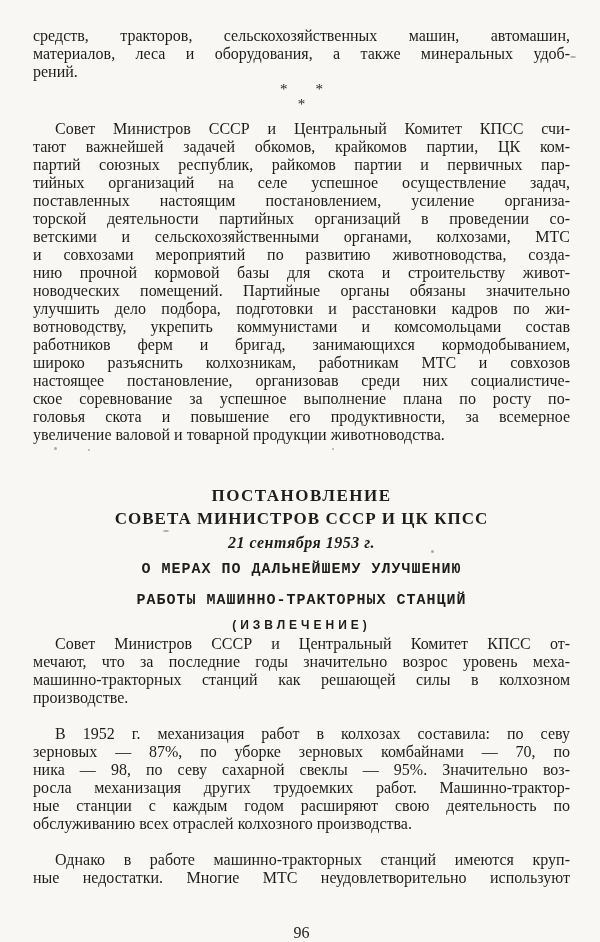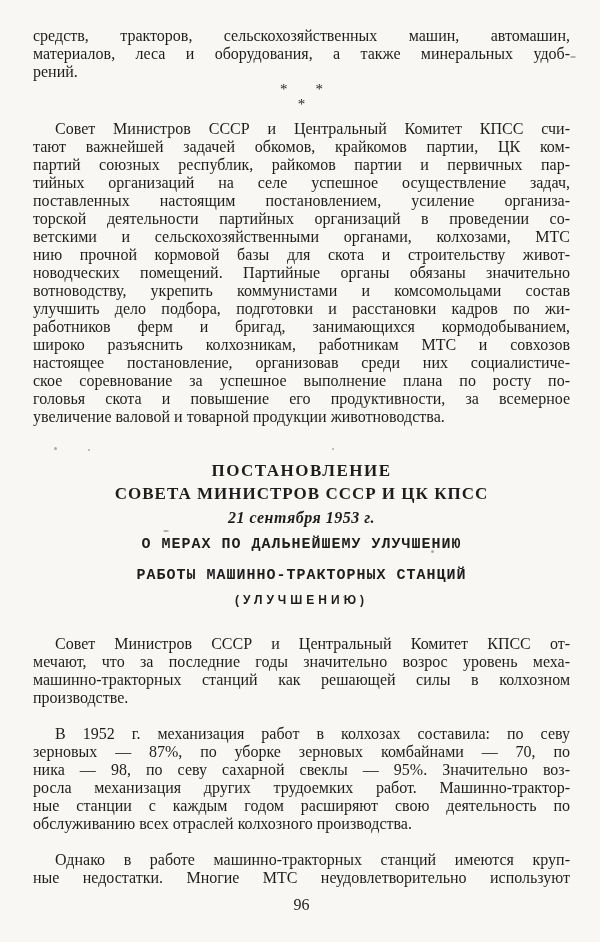--- a/index.html
+++ b/index.html
@@ -71,39 +71,40 @@
   </div>
 
   <section class="col para" style="top:120px">
     <div class="line just ind">Совет Министров СССР и Центральный Комитет КПСС счи-</div>
     <div class="line just">тают важнейшей задачей обкомов, крайкомов партии, ЦК ком-</div>
     <div class="line just">партий союзных республик, райкомов партии и первичных пар-</div>
     <div class="line just">тийных организаций на селе успешное осуществление задач,</div>
     <div class="line just">поставленных настоящим постановлением, усиление организа-</div>
     <div class="line just">торской деятельности партийных организаций в проведении со-</div>
     <div class="line just">ветскими и сельскохозяйственными органами, колхозами, МТС</div>
+    <div class="line just">и совхозами мероприятий по развитию животноводства, созда-</div>
     <div class="line just">нию прочной кормовой базы для скота и строительству живот-</div>
     <div class="line just">новодческих помещений. Партийные органы обязаны значительно</div>
+    <div class="line just">улучшить дело подбора, подготовки и расстановки кадров по жи-</div>
     <div class="line just">вотноводству, укрепить коммунистами и комсомольцами состав</div>
-    <div class="line just">улучшить дело подбора, подготовки и расстановки кадров по жи-</div>
     <div class="line just">работников ферм и бригад, занимающихся кормодобыванием,</div>
     <div class="line just">широко разъяснить колхозникам, работникам МТС и совхозов</div>
     <div class="line just">настоящее постановление, организовав среди них социалистиче-</div>
     <div class="line just">ское соревнование за успешное выполнение плана по росту по-</div>
     <div class="line just">головья скота и повышение его продуктивности, за всемерное</div>
     <div class="line">увеличение валовой и товарной продукции животноводства.</div>
   </section>
 
-  <header class="col heading" style="top:462px">
+  <header class="col heading" style="top:487px">
     <div class="h-title1">ПОСТАНОВЛЕНИЕ</div>
     <div class="h-title2">СОВЕТА МИНИСТРОВ СССР И ЦК КПСС</div>
     <div class="h-date">21 сентября 1953 г.</div>
     <div class="h-subject1">О МЕРАХ ПО ДАЛЬНЕЙШЕМУ УЛУЧШЕНИЮ</div>
     <div class="h-subject2">РАБОТЫ МАШИННО-ТРАКТОРНЫХ СТАНЦИЙ</div>
-    <div class="h-note">(УЛУЧШЕНИЮ)</div>
+    <div class="h-note">(ИЗВЛЕЧЕНИЕ)</div>
   </header>
 
   <section class="col para" style="top:635px">
     <div class="line just ind">Совет Министров СССР и Центральный Комитет КПСС от-</div>
     <div class="line just">мечают, что за последние годы значительно возрос уровень меха-</div>
     <div class="line just">машинно-тракторных станций как решающей силы в колхозном</div>
     <div class="line">производстве.</div>
   </section>
 
   <section class="col para" style="top:725px">
@@ -113,21 +114,21 @@
     <div class="line just">росла механизация других трудоемких работ. Машинно-трактор-</div>
     <div class="line just">ные станции с каждым годом расширяют свою деятельность по</div>
     <div class="line">обслуживанию всех отраслей колхозного производства.</div>
   </section>
 
   <section class="col para" style="top:851px">
     <div class="line just ind">Однако в работе машинно-тракторных станций имеются круп-</div>
     <div class="line just">ные недостатки. Многие МТС неудовлетворительно используют</div>
   </section>
 
-  <footer class="col page-number" style="top:896px">96</footer>
+  <footer class="col page-number" style="top:924px">96</footer>
 
   <span class="speck" style="left:570px; top:56px; width:6px; height:2px"></span>
   <span class="speck" style="left:163px; top:530px; width:6px; height:2px"></span>
   <span class="speck" style="left:54px; top:447px; width:3px; height:3px"></span>
   <span class="speck" style="left:88px; top:449px; width:2px; height:2px"></span>
   <span class="speck" style="left:332px; top:448px; width:2px; height:2px"></span>
   <span class="speck" style="left:343px; top:596px; width:2px; height:2px"></span>
   <span class="speck" style="left:431px; top:550px; width:3px; height:3px"></span>
 
 </div>

